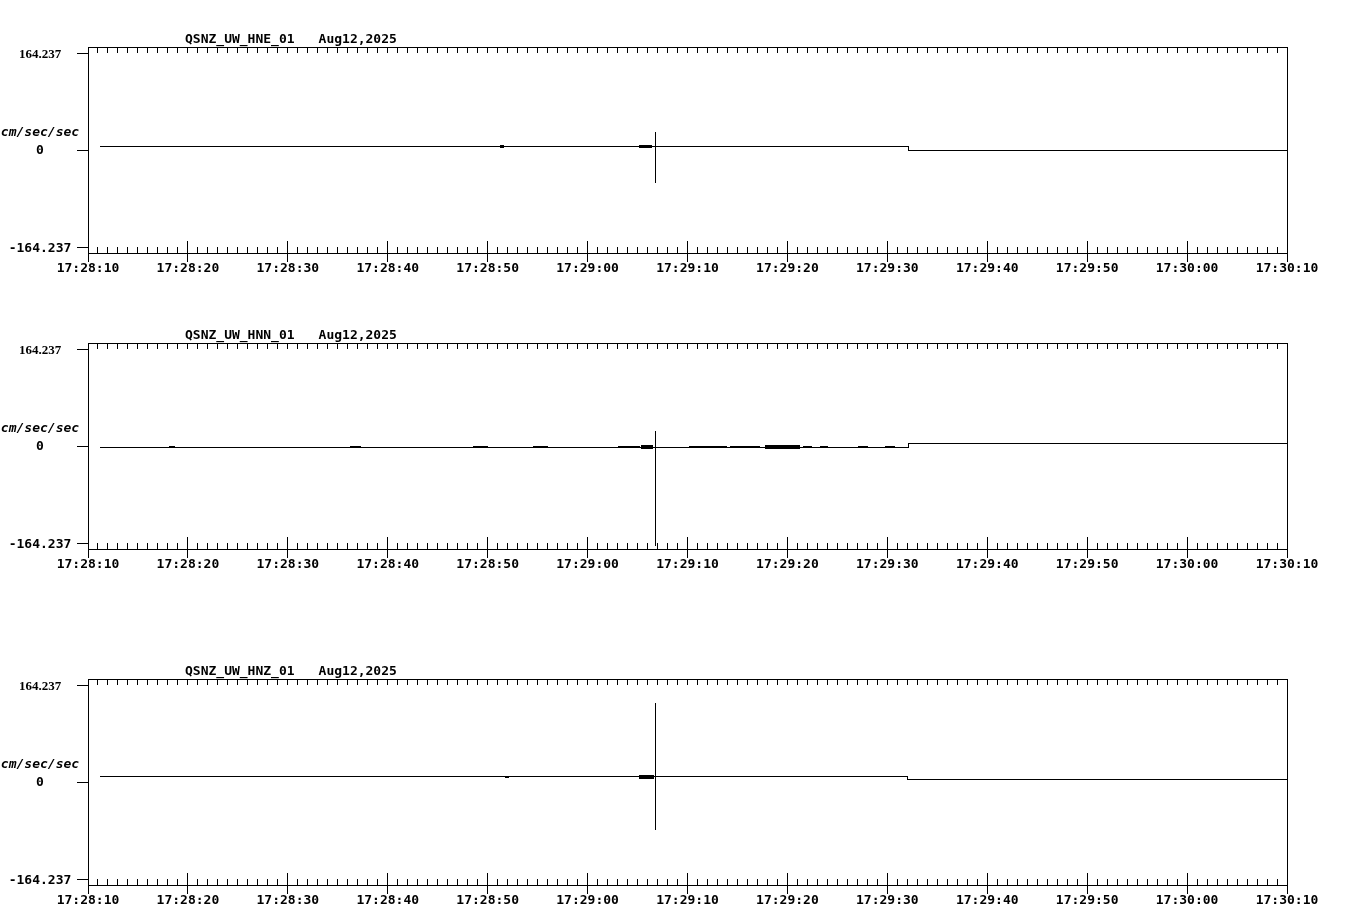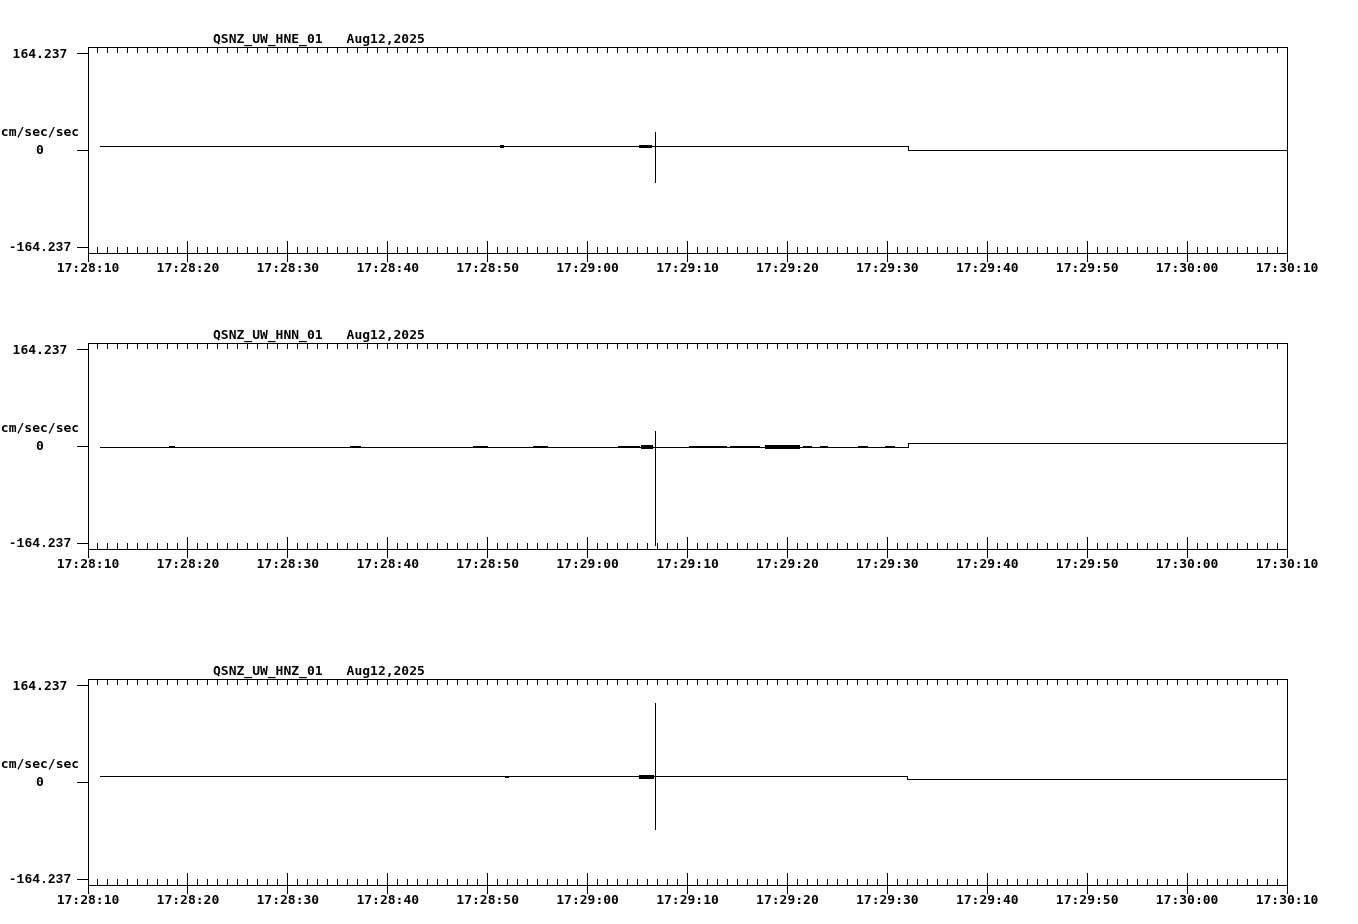--- a/index.html
+++ b/index.html
@@ -1,25 +1,25 @@
 <!DOCTYPE html>
 <html><head>
 <meta charset="utf-8">
 <style>
   html,body{margin:0;padding:0;background:#ffffff;}
   body{width:1358px;height:924px;position:relative;overflow:hidden;
        font-family:"DejaVu Sans Mono",monospace;color:#000;}
   .chart{position:absolute;left:0;width:1358px;height:309px;}
-  .chart-title{position:absolute;left:185px;top:31px;font:bold 13px "DejaVu Sans Mono",monospace;white-space:nowrap;margin-left:28px;}
+  .chart-title{position:absolute;left:185px;top:31px;font:bold 13px "DejaVu Sans Mono",monospace;white-space:nowrap;}
   .chart-title .date{margin-left:24px;}
   .ylab{position:absolute;left:0;width:80px;text-align:center;font:bold 13px "DejaVu Sans Mono",monospace;white-space:nowrap;}
-  .ymax{top:46px;}
-  .yunits{top:124px;}
+  .ymax{top:46px;font-family:Liberation Serif, serif;}
+  .yunits{top:124px;font-style:italic;}
   .yzero{top:142px;}
-  .ymin{top:240px;font-family:Liberation Mono, monospace;}
+  .ymin{top:240px;}
   svg.plot{position:absolute;left:0;top:0;}
   svg text{font:bold 13px "DejaVu Sans Mono",monospace;fill:#000;}
 </style>
 </head>
 <body>
 
 <div class="chart" style="top:0px">
   <div class="chart-title"><span>QSNZ_UW_HNE_01</span><span class="date">Aug12,2025</span></div>
   <div class="ylab ymax">164.237</div>
   <div class="ylab yunits">cm/sec/sec</div>

